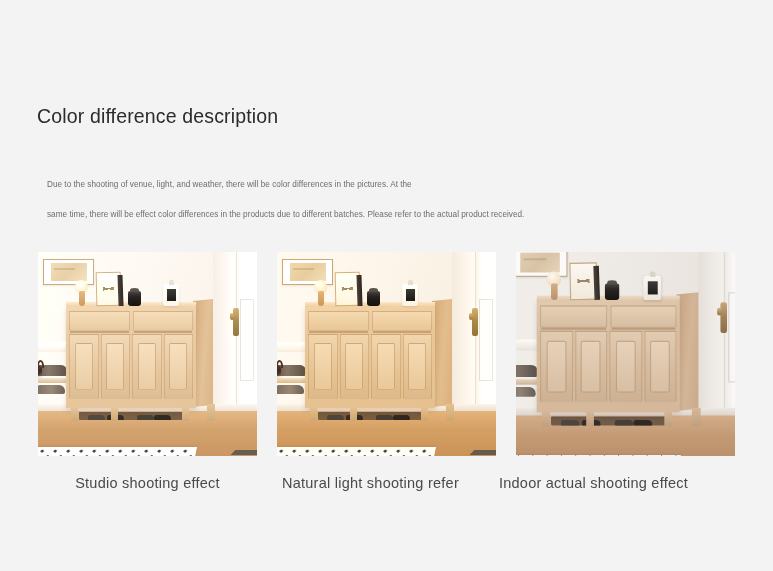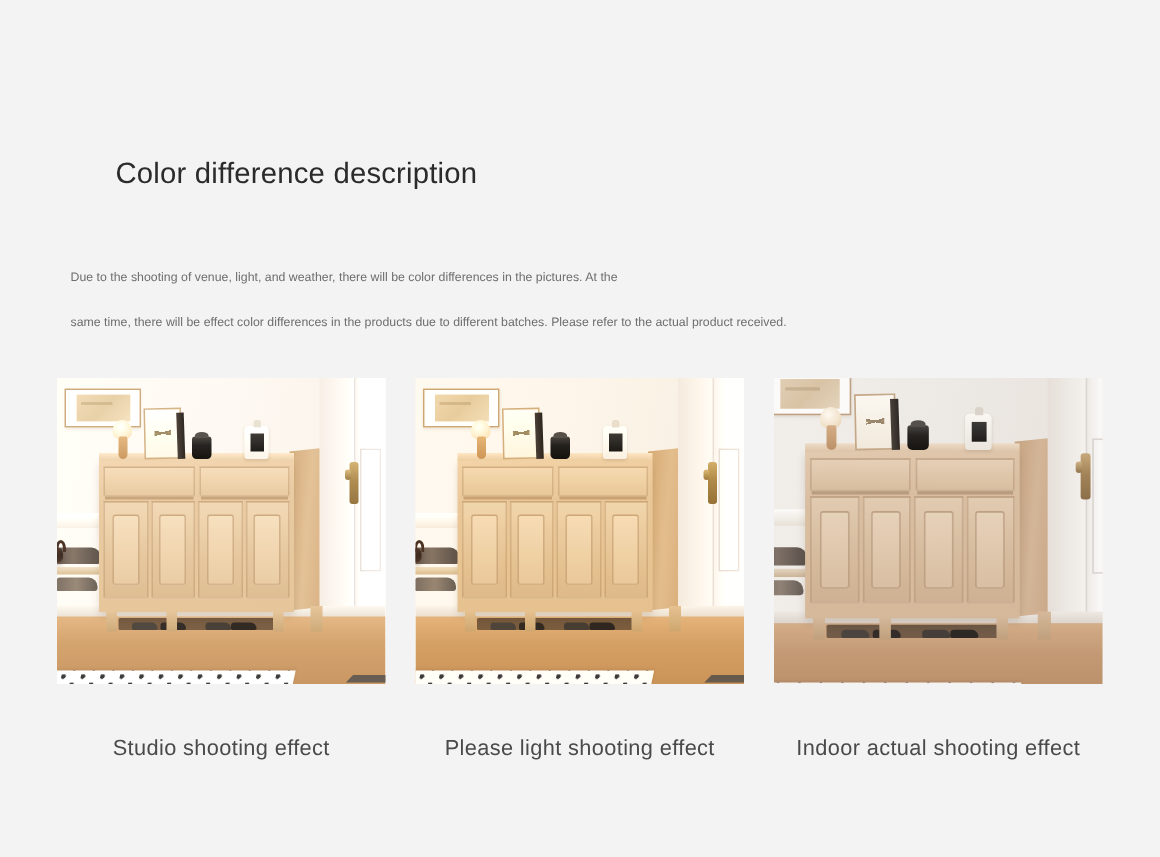--- a/index.html
+++ b/index.html
@@ -28,21 +28,20 @@
   .section-title {
     position: absolute;
     left: 37px;
     top: 103px;
     font-size: 19.5px;
     line-height: 26px;
     letter-spacing: 0.15px;
     color: #2b2b2b;
     font-weight: 400;
     white-space: nowrap;
-    margin-left: 40px;
   }
 
   
   .desc-block {
     position: absolute;
     left: 47px;
     top: 170px;
     width: 690px;
   }
   .desc-line {
@@ -502,25 +501,25 @@
   .grade-studio  { filter: brightness(1.06) saturate(0.96) contrast(1.01); }
   .grade-natural { filter: brightness(1.02) saturate(1.12) contrast(1.03) sepia(0.06); }
   .grade-indoor  { filter: brightness(1.0) saturate(0.80) contrast(0.99) hue-rotate(-4deg); }
 
   .zoom-indoor .scene { transform: scale(1.10); transform-origin: 46% 56%; }
 
   
   .captions {
     position: absolute;
     left: 38px;
-    top: 488px;
+    top: 472px;
     width: 697px;
     height: 30px;
     display: flex;
-    gap: 20px;
+    gap: 4px;
   }
   .caption {
     flex: 0 0 219px;
     text-align: center;
     font-size: 14.5px;
     line-height: 22px;
     color: #4a4a4a;
     letter-spacing: 0.25px;
     white-space: nowrap;
   }
@@ -731,17 +730,17 @@
           <div class="vase-black"></div>
           <div class="box-white"></div>
         </div>
       </div>
     </div>
 
   </div>
 
   <div class="captions">
     <div class="caption">Studio shooting effect</div>
-    <div class="caption">Please light shooting effect</div>
+    <div class="caption">Natural light shooting refer</div>
     <div class="caption">Indoor actual shooting effect</div>
   </div>
 
 </div>
 
 </body></html>

